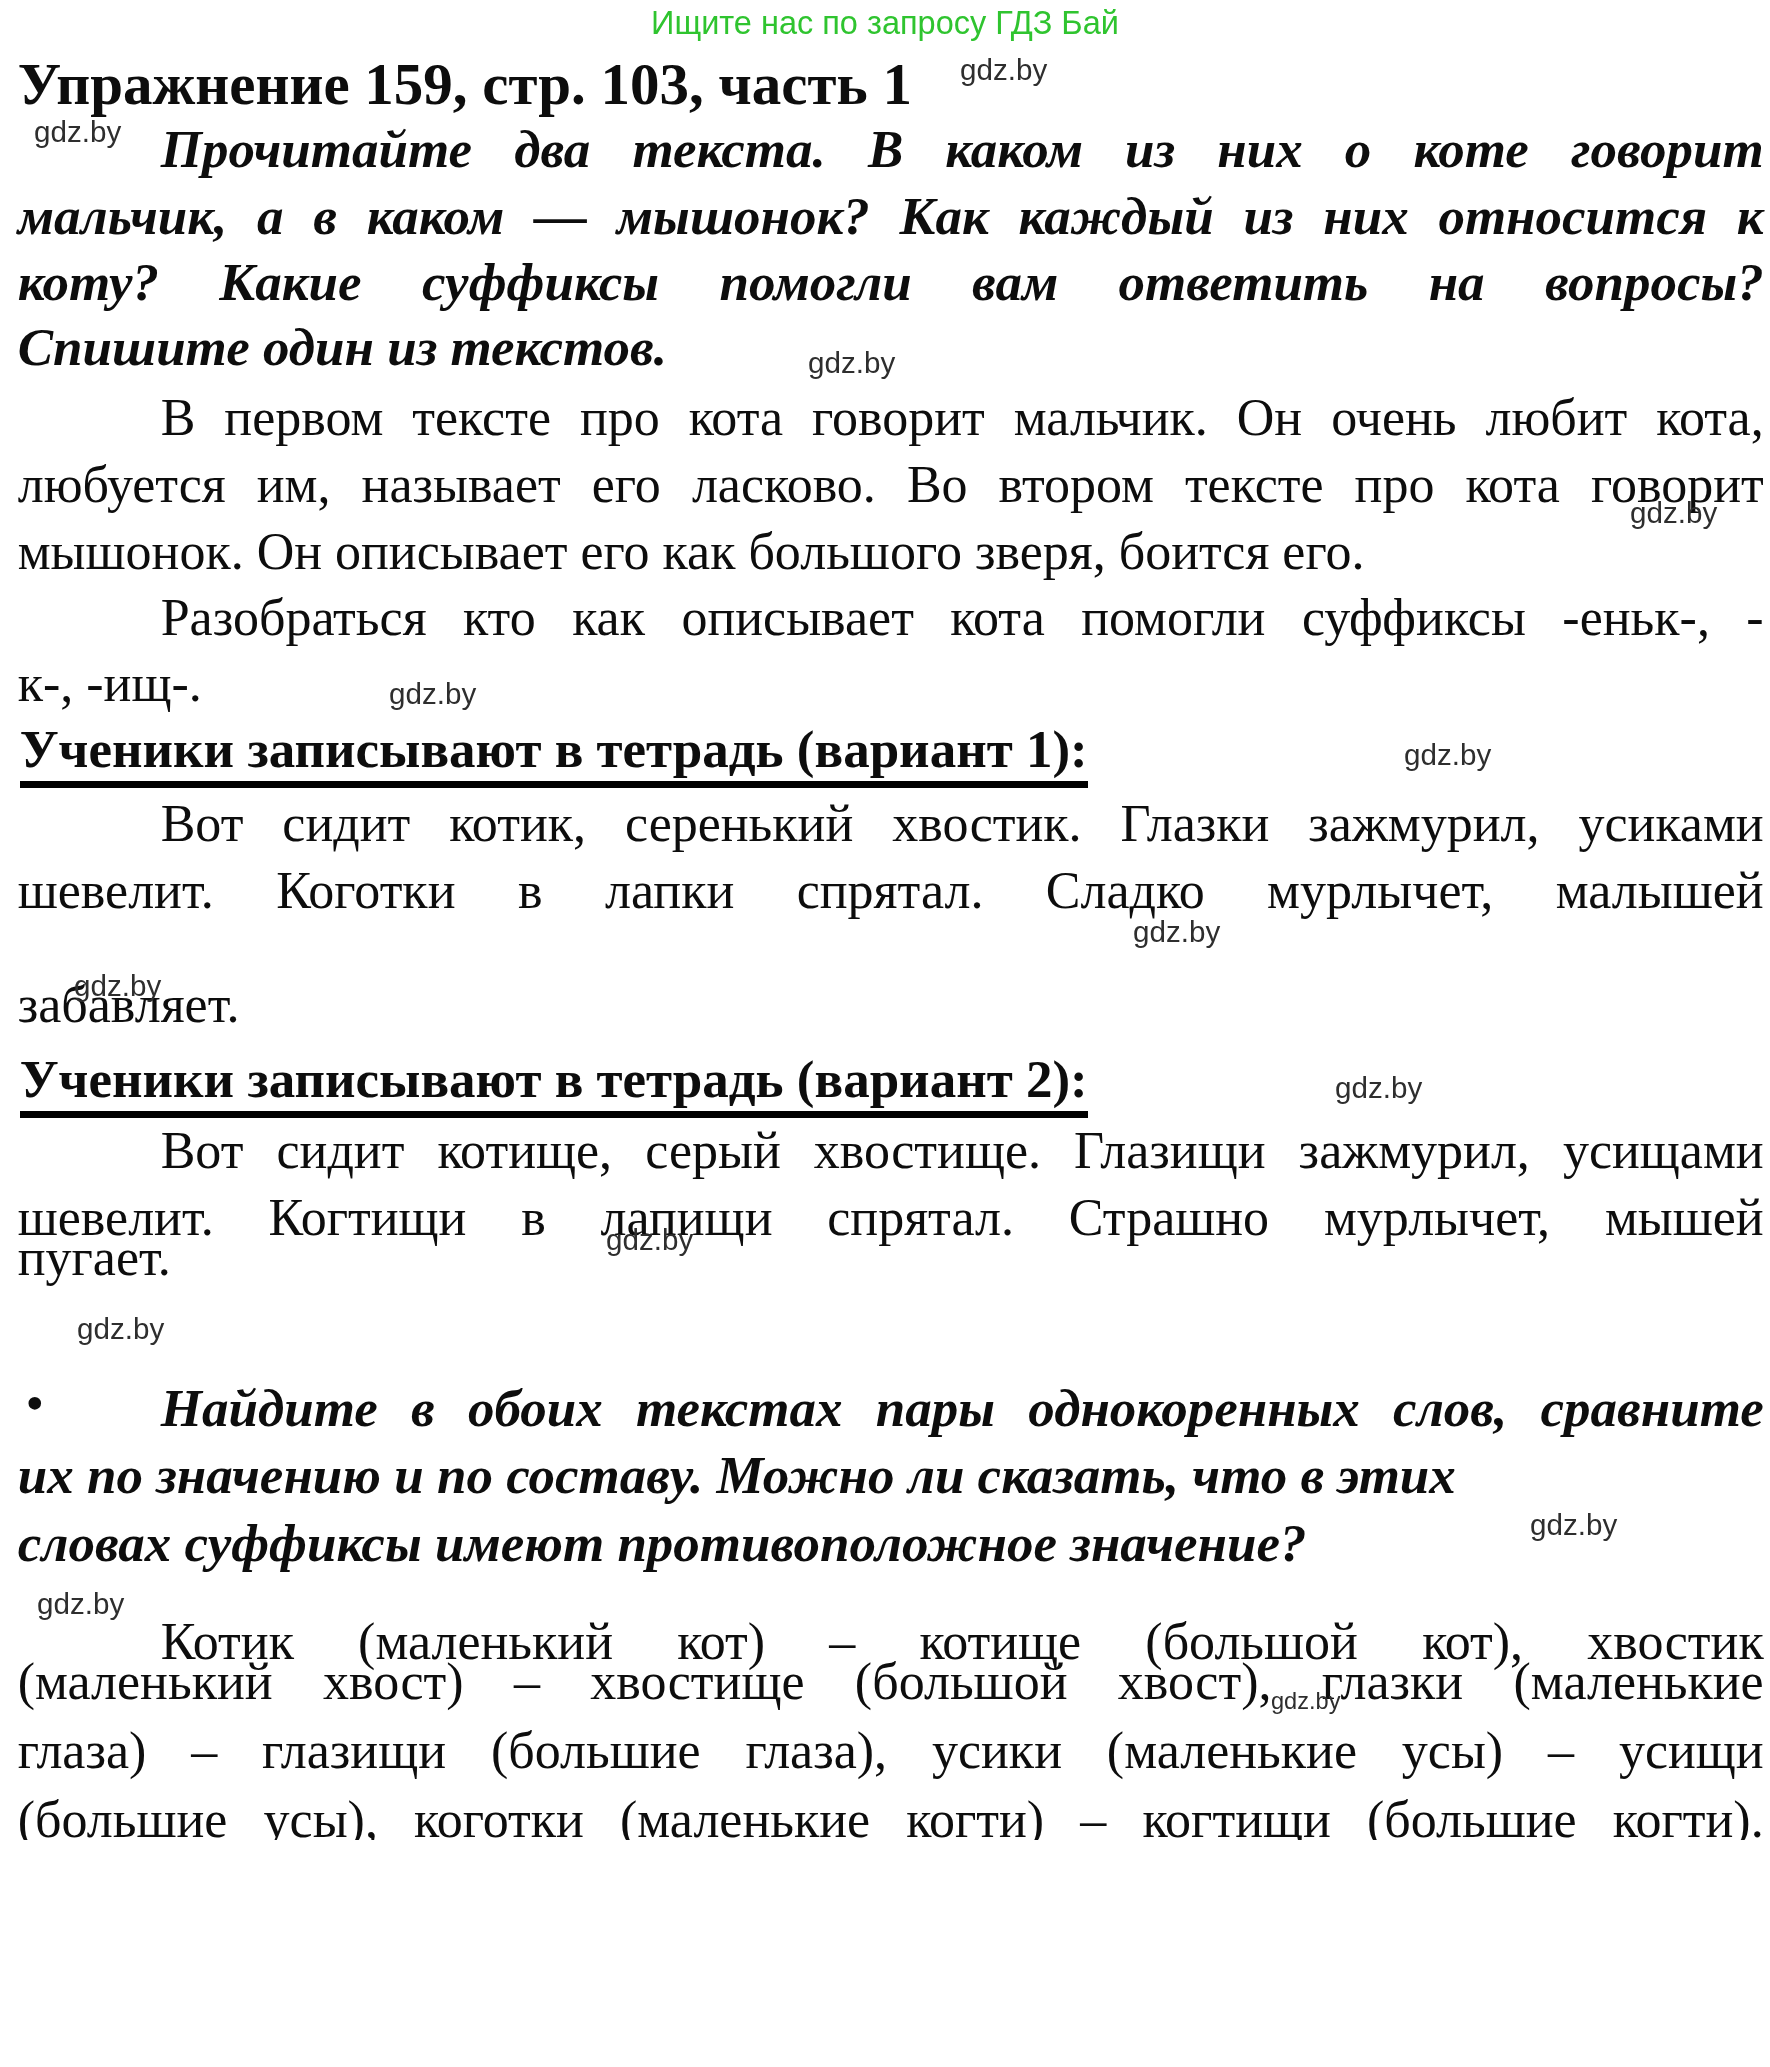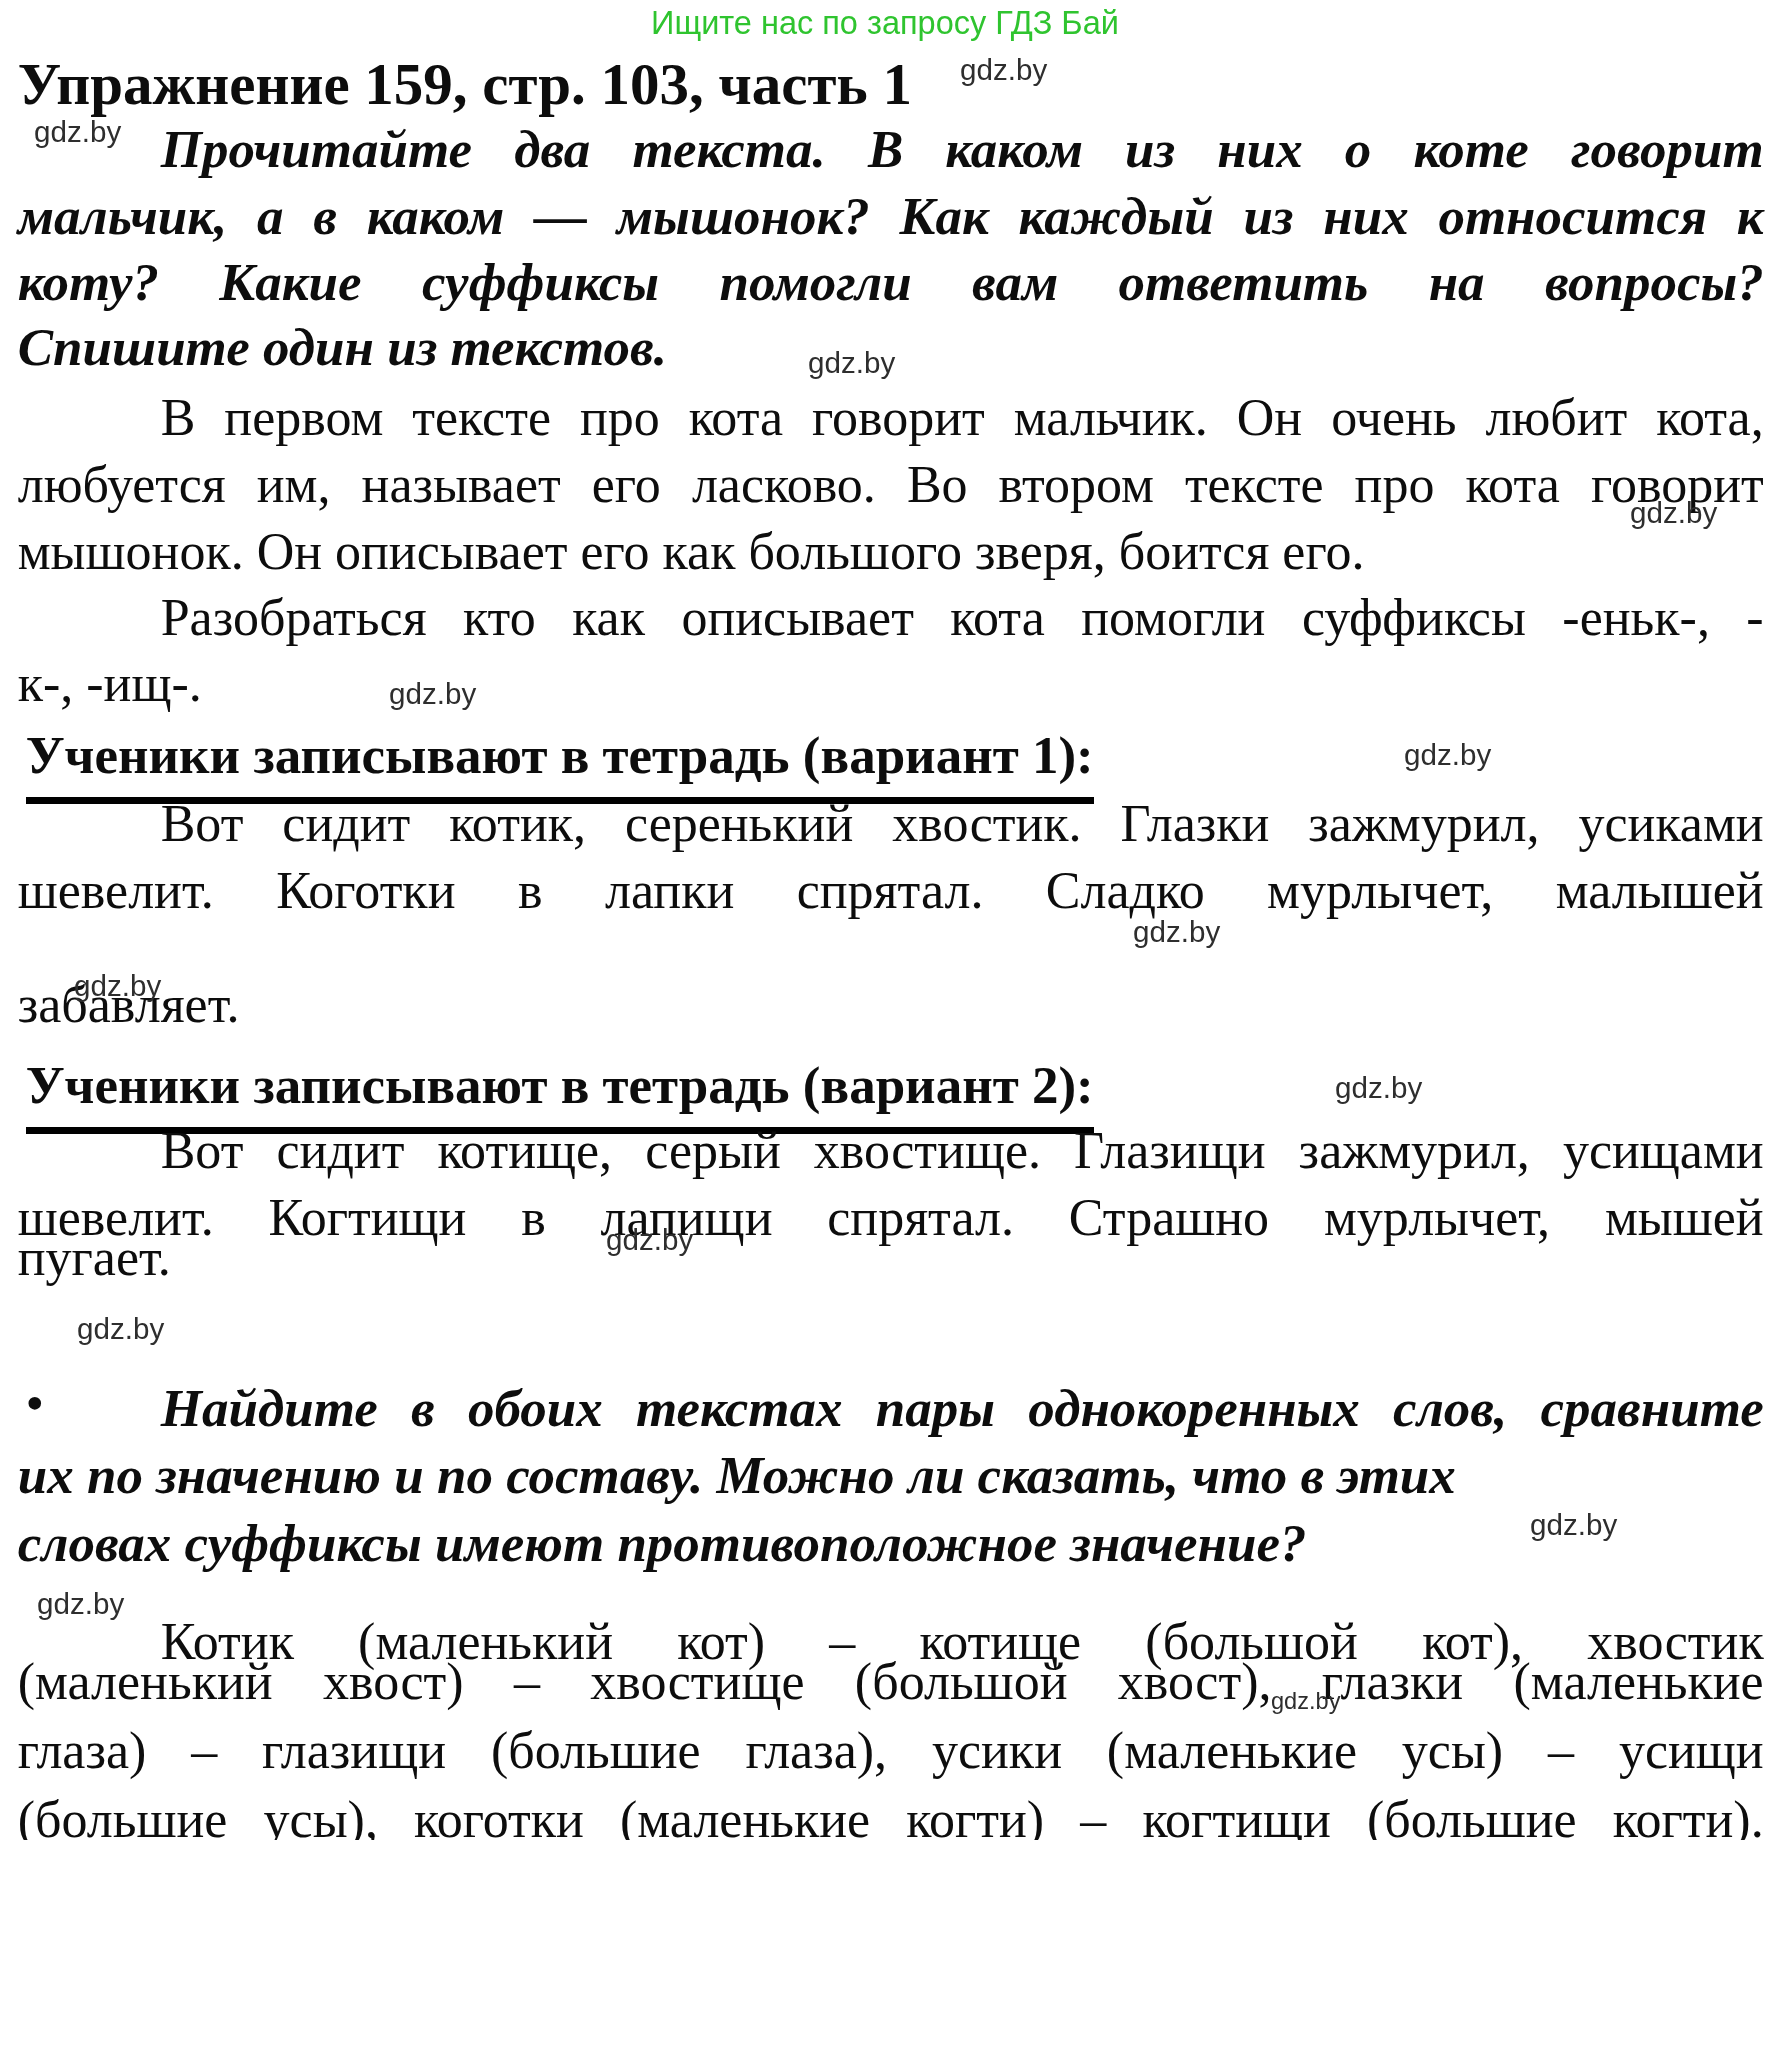--- a/index.html
+++ b/index.html
@@ -25,24 +25,24 @@
   }
   .line{
     position:absolute;left:17.7px;width:1746px;
     font-size:52px;line-height:59px;
     white-space:normal;
   }
   .just{text-align:justify;text-align-last:justify;}
   .ind{text-indent:143px;}
   .bi{font-weight:700;font-style:italic;font-size:53px;}
   .heading{
-    position:absolute;left:17.7px;margin:8px;
+    position:absolute;left:17.7px;margin:2px;
     display:inline-block;
     font-size:53px;line-height:57px;font-weight:700;
-    padding-bottom:13px;border-bottom:7.9px solid #000;
+    padding-bottom:3px;border-bottom:7.9px solid #000;
     white-space:nowrap;
   }
   .bullet-dot{
     position:absolute;left:25.6px;
     font-size:53px;line-height:59px;
   }
   .wm{
     position:absolute;
     font-family:"Liberation Sans", sans-serif;
     font-size:29.6px;line-height:31.5px;

